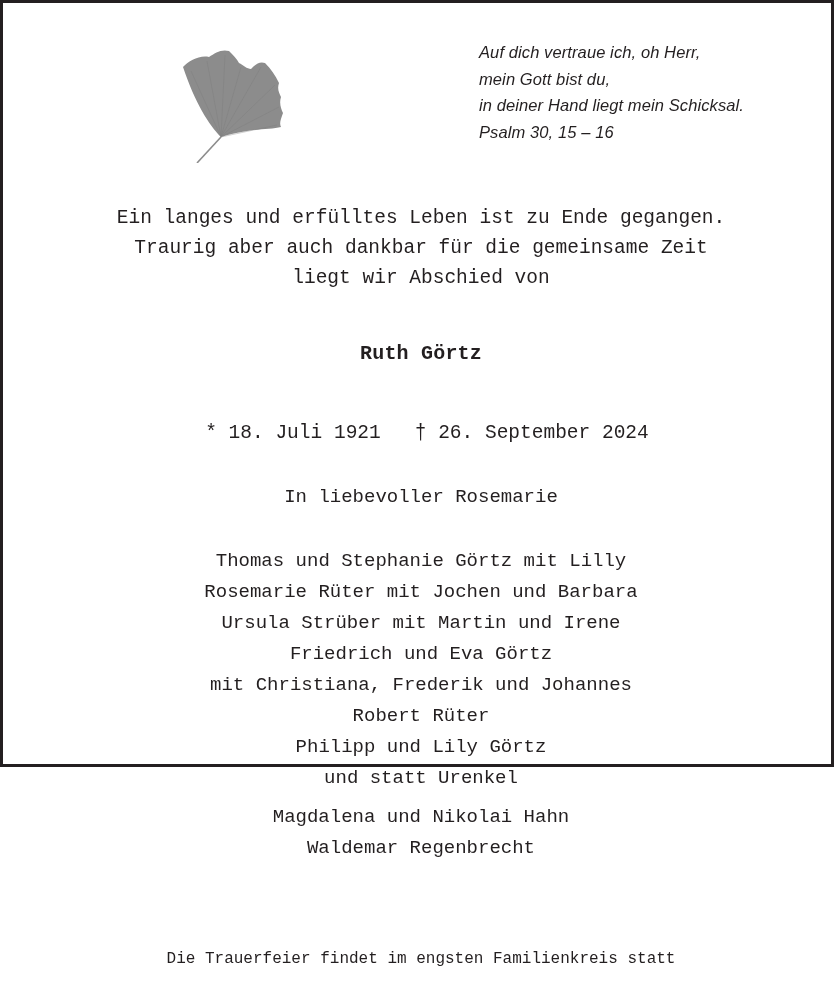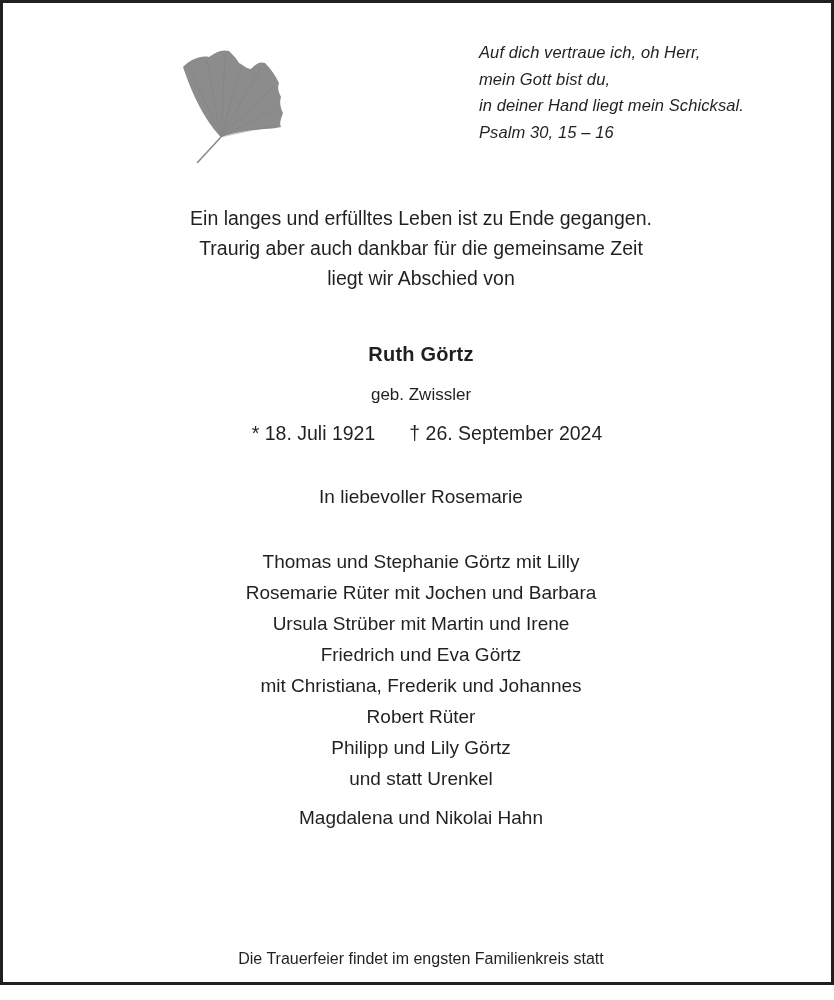--- a/index.html
+++ b/index.html
@@ -1,19 +1,19 @@
 <!DOCTYPE html>
 <html><head>
   <meta charset="utf-8">
   <style>
     html, body { margin: 0; padding: 0; background: #ffffff; }
     body { width: 834px; height: 1000px; overflow: hidden; }
     .page {
       position: relative;
-      width: 834px; height: 985px;
+      width: 834px; height: 767px;
       box-sizing: border-box;
       border: 3px solid #231f20;
       background: #ffffff;
       color: #231f20;
       font-family: "Liberation Sans", "DejaVu Sans", sans-serif;
     }
     .leaf {
       position: absolute;
       left: 178px; top: 42px;
       width: 104px; height: 118px;
@@ -21,21 +21,21 @@
     .quote {
       position: absolute;
       left: 476px; top: 36px;
       font-style: italic;
       font-size: 16.5px;
       line-height: 26.5px;
       color: #231f20;
       letter-spacing: 0.1px;
     }
     .quote div { white-space: nowrap; }
-    .center { position: absolute; left: 8px; right: 0; text-align: center; }
+    .center { position: absolute; left: 8px; right: 0; text-align: center; font-family: Liberation Mono, monospace; }
     .intro {
       top: 200px;
       font-size: 19.5px;
       line-height: 30px;
     }
     .name {
       top: 331px;
       font-size: 20px;
       font-weight: bold;
       line-height: 40px;
@@ -115,38 +115,38 @@
   </div>
 
   <div class="center intro">
     <div>Ein langes und erfülltes Leben ist zu Ende gegangen.</div>
     <div>Traurig aber auch dankbar für die gemeinsame Zeit</div>
     <div>liegt wir Abschied von</div>
   </div>
 
   <div class="center name">Ruth Görtz</div>
 
-  <div class="center maiden">geb. Zwissler</div>
 
   <div class="center dates">
     <span>* 18. Juli 1921</span><span class="gap"></span><span>† 26. September 2024</span>
   </div>
 
   <div class="center memory">In liebevoller Rosemarie</div>
 
   <div class="center family">
     <div>Thomas und Stephanie Görtz mit Lilly</div>
     <div>Rosemarie Rüter mit Jochen und Barbara</div>
     <div>Ursula Strüber mit Martin und Irene</div>
     <div>Friedrich und Eva Görtz</div>
     <div>mit Christiana, Frederik und Johannes</div>
     <div>Robert Rüter</div>
     <div>Philipp und Lily Görtz</div>
     <div>und statt Urenkel</div>
   </div>
 
   <div class="center family2">
     <div>Magdalena und Nikolai Hahn</div>
+    <div>Waldemar Regenbrecht</div>
   </div>
 
   <div class="center footer">Die Trauerfeier findet im engsten Familienkreis statt</div>
 
 </div>
 
 </body></html>

